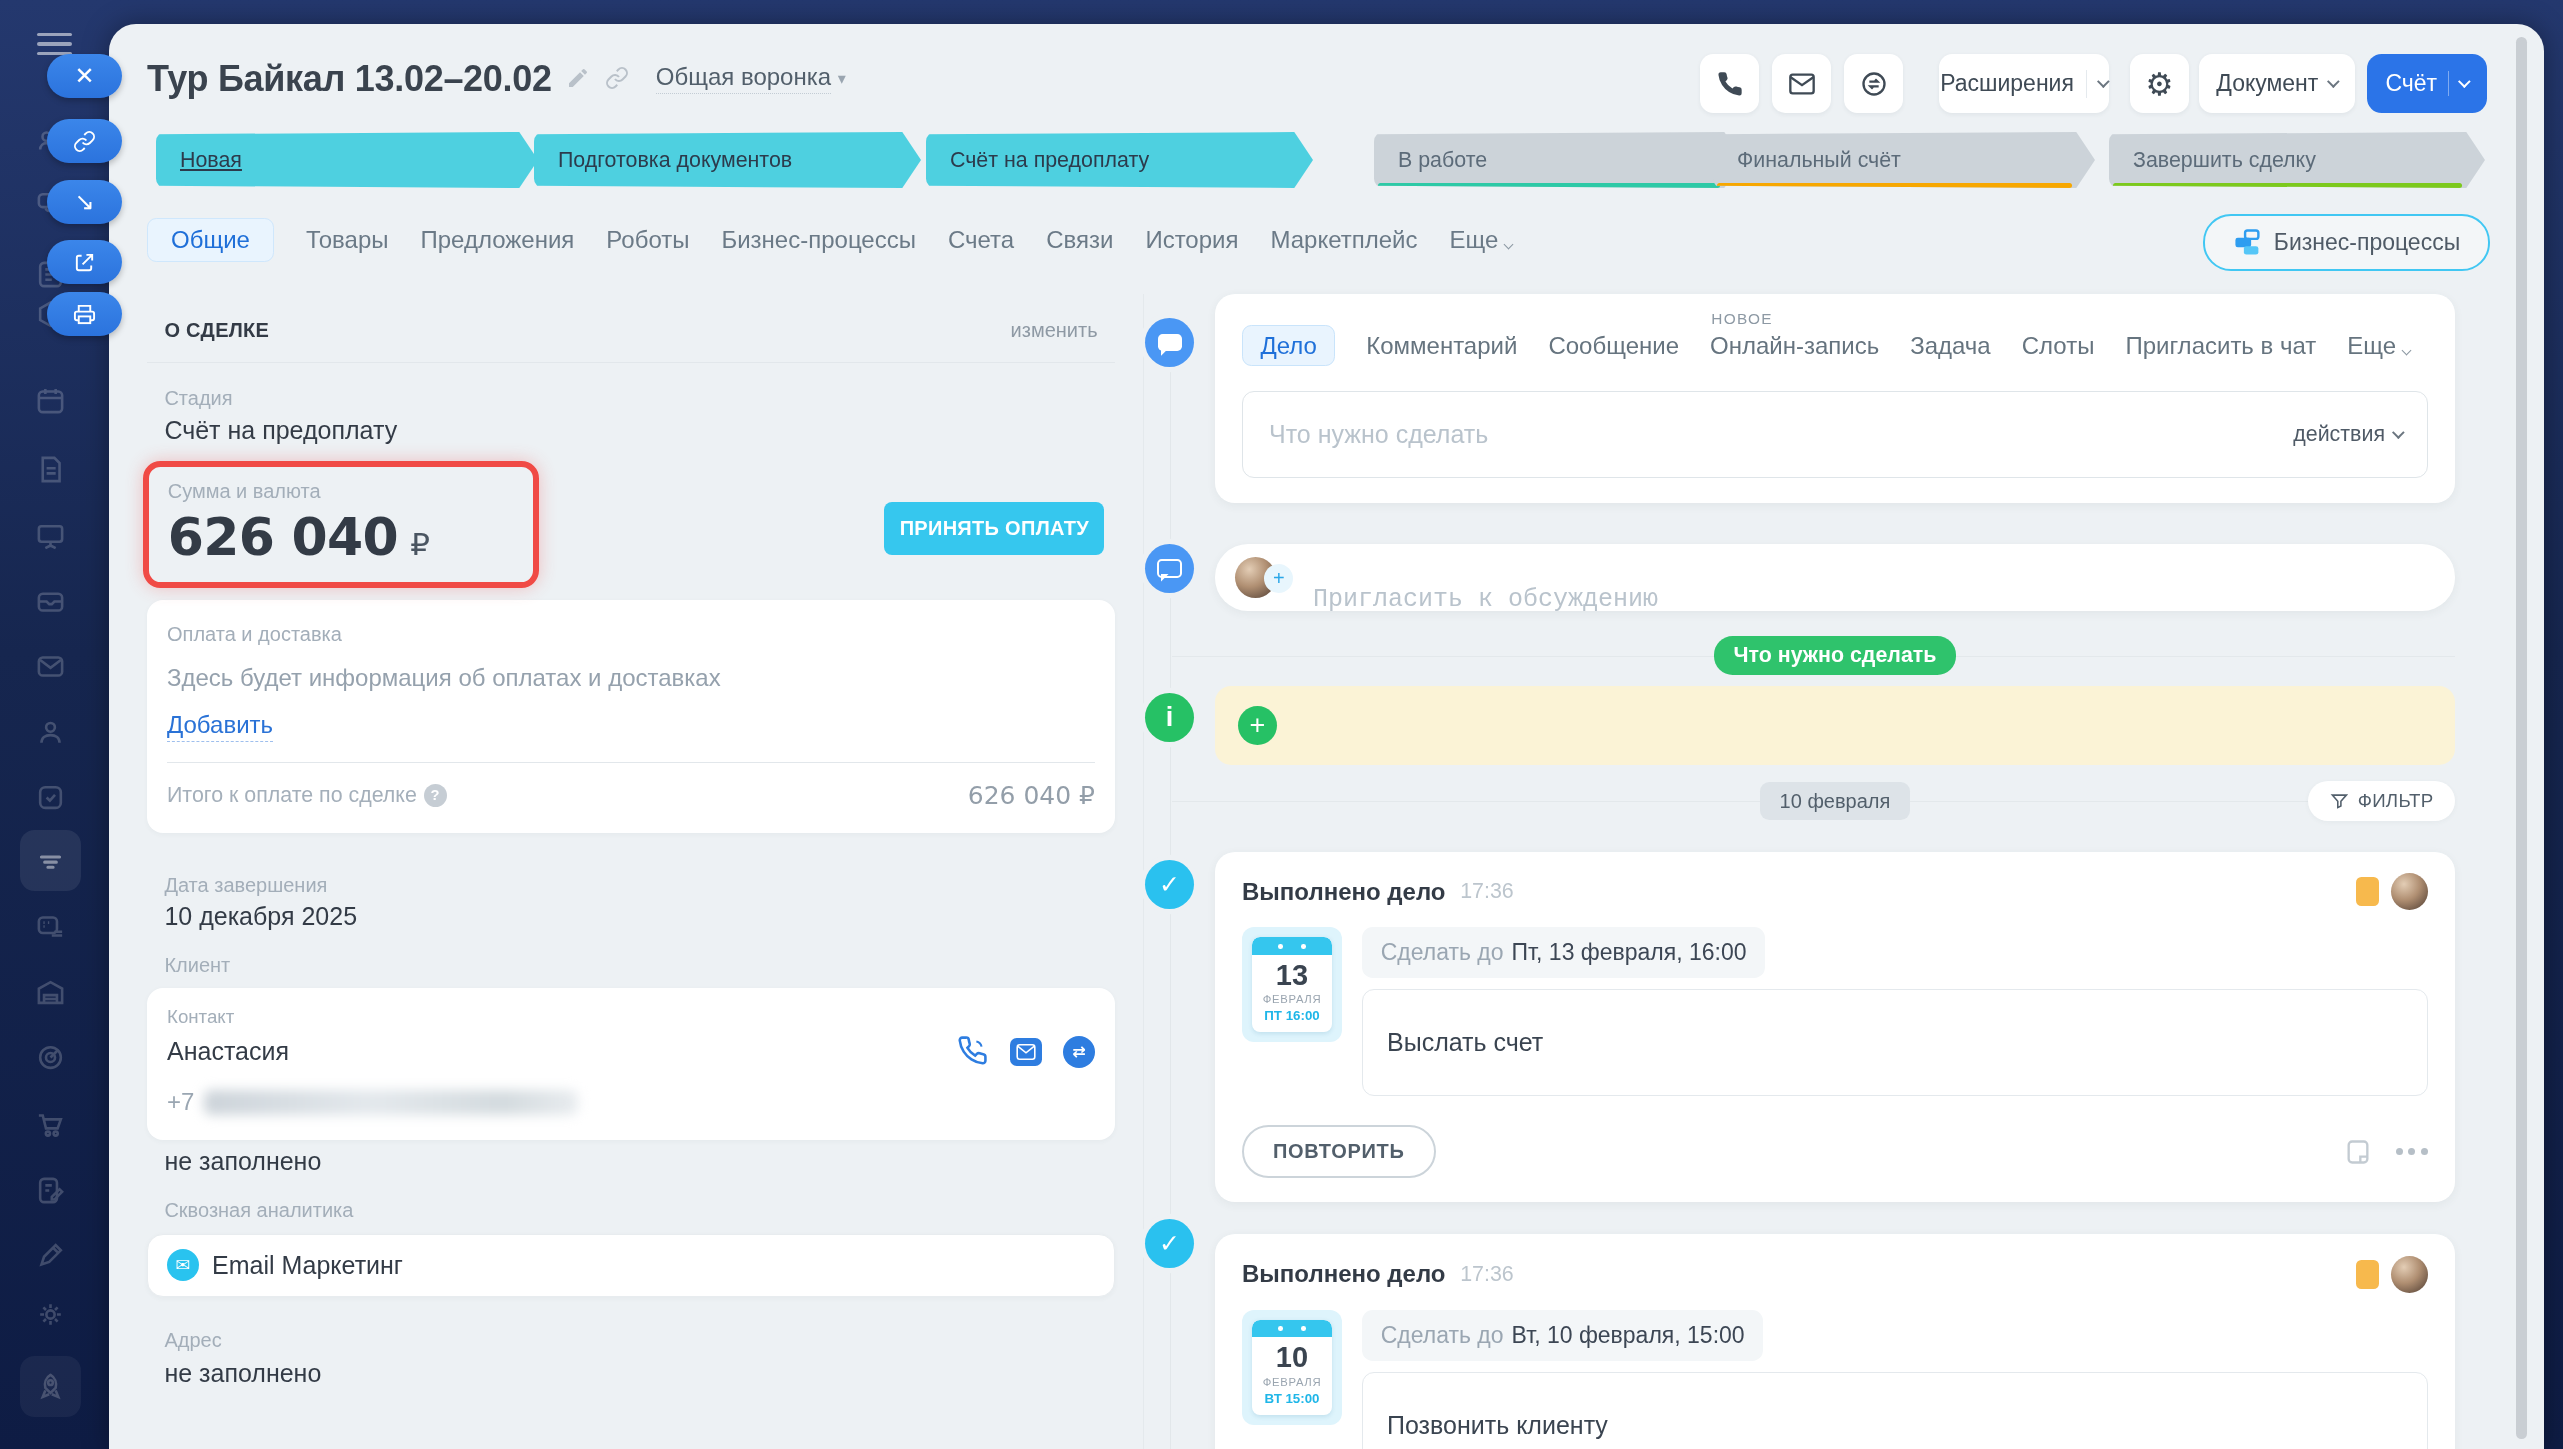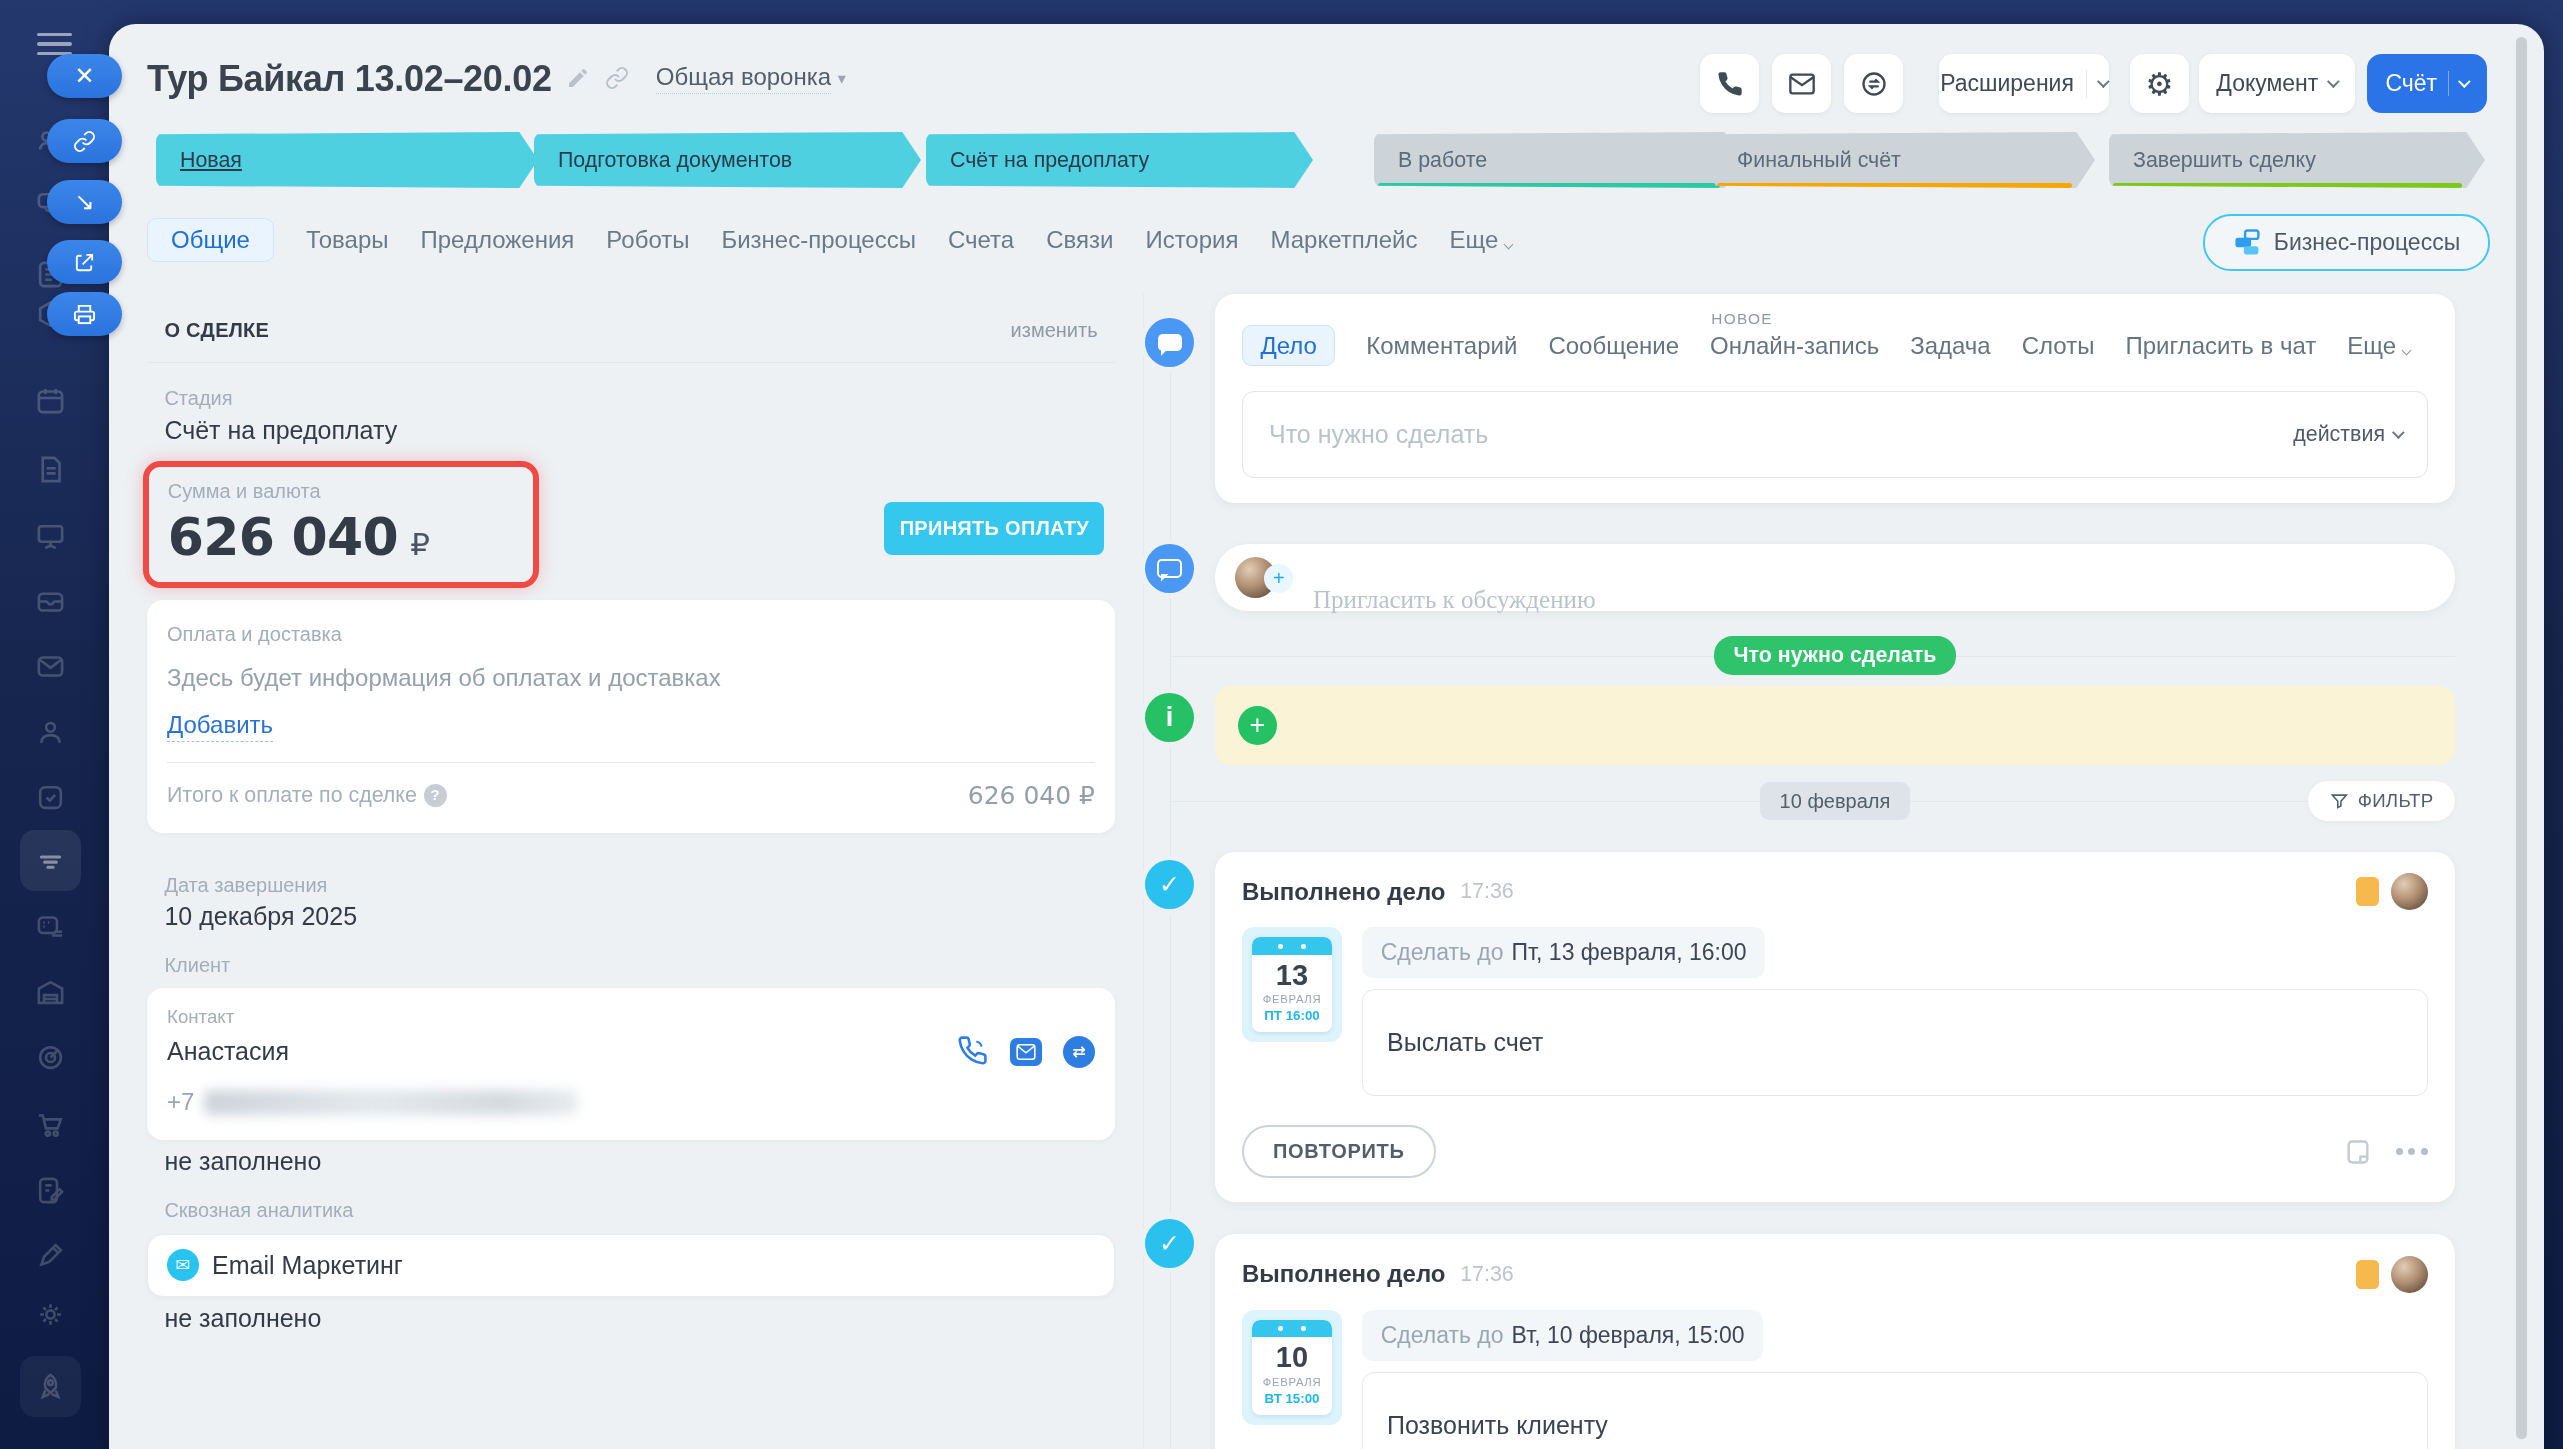--- a/index.html
+++ b/index.html
@@ -124,21 +124,21 @@
     padding:0 24px;background:#fff;}
   .cinput input{flex:1;border:none;outline:none;font-size:25px;color:#333b46;font-family:"Liberation Sans",sans-serif;background:transparent;}
   .cinput input::placeholder{color:#b9c3cc;}
   .actions{display:flex;align-items:center;gap:9.3px;font-size:21.4px;color:#4f5a66;cursor:pointer;}
   .discussion{margin-top:41px;height:67px;background:#fff;border-radius:33px;box-shadow:0 2.7px 9.3px rgba(50,60,70,.06);
     display:flex;align-items:center;padding:0 20px;}
   .avatar{border-radius:50%;background:radial-gradient(circle at 35% 30%,#e3cdb5 0%,#b08f72 45%,#6f5847 80%,#4e3e33 100%);}
   .d-avatar{width:41px;height:41px;position:relative;}
   .plus-bub{position:absolute;right:-17.4px;top:6.7px;width:29px;height:29px;border-radius:50%;background:#e8f6fd;
     color:#2aa7e8;font-size:20px;display:flex;align-items:center;justify-content:center;}
-  .discussion input{flex:1;margin-left:35px;border:none;outline:none;font-size:25px;background:transparent;font-family:Liberation Serif, serif;margin-top:44px;}
+  .discussion input{flex:1;margin-left:35px;border:none;outline:none;font-size:25px;background:transparent;font-family:Liberation Mono, monospace;margin-top:44px;}
   .discussion input::placeholder{color:#b9c3cc;}
   .badge-row{margin-top:27px;height:35px;position:relative;display:flex;justify-content:center;align-items:center;}
   .badge-row::before{content:"";position:absolute;left:-43px;right:0;top:50%;height:1.3px;background:#e3e8eb;}
   .todo-badge{position:relative;background:#2fc36c;color:#fff;font-size:21.4px;font-weight:700;
     padding:7.3px 20px;border-radius:18.7px;}
   .hint-card{margin-top:13.3px;background:#fbf3d6;border-radius:16px;padding:20px 23px;display:flex;align-items:center;gap:18.7px;}
   .plus-circle{width:39px;height:39px;border-radius:50%;background:#26c165;color:#fff;font-size:27px;
     display:flex;align-items:center;justify-content:center;flex:none;}
   .hint-title{font-size:25px;font-weight:700;color:#333b46;}
   .hint-sub{font-size:23px;color:#9aa3ab;margin-top:6.7px;}
@@ -440,20 +440,21 @@
   </div>
 
   <div class="val pad26" style="margin-top:6.7px">не заполнено</div>
 
   <div class="lbl pad26" style="margin-top:23px">Сквозная аналитика</div>
   <div class="card mini-card">
     <span class="an-ic glyph">✉</span>
     <span class="val">Email Маркетинг</span>
   </div>
 
+  <div class="lbl pad26" style="margin-top:32px">Адрес</div>
   <div class="val pad26" style="margin-top:6.7px">не заполнено</div>
 
 </div>
 
 <div class="abs col-divider"></div>
 <div class="abs rail"></div>
 <div class="abs tl-circle tl-blue" style="top:318px">
     <span class="bub"></span>
   </div>
 <div class="abs tl-circle tl-blue" style="top:544px">

